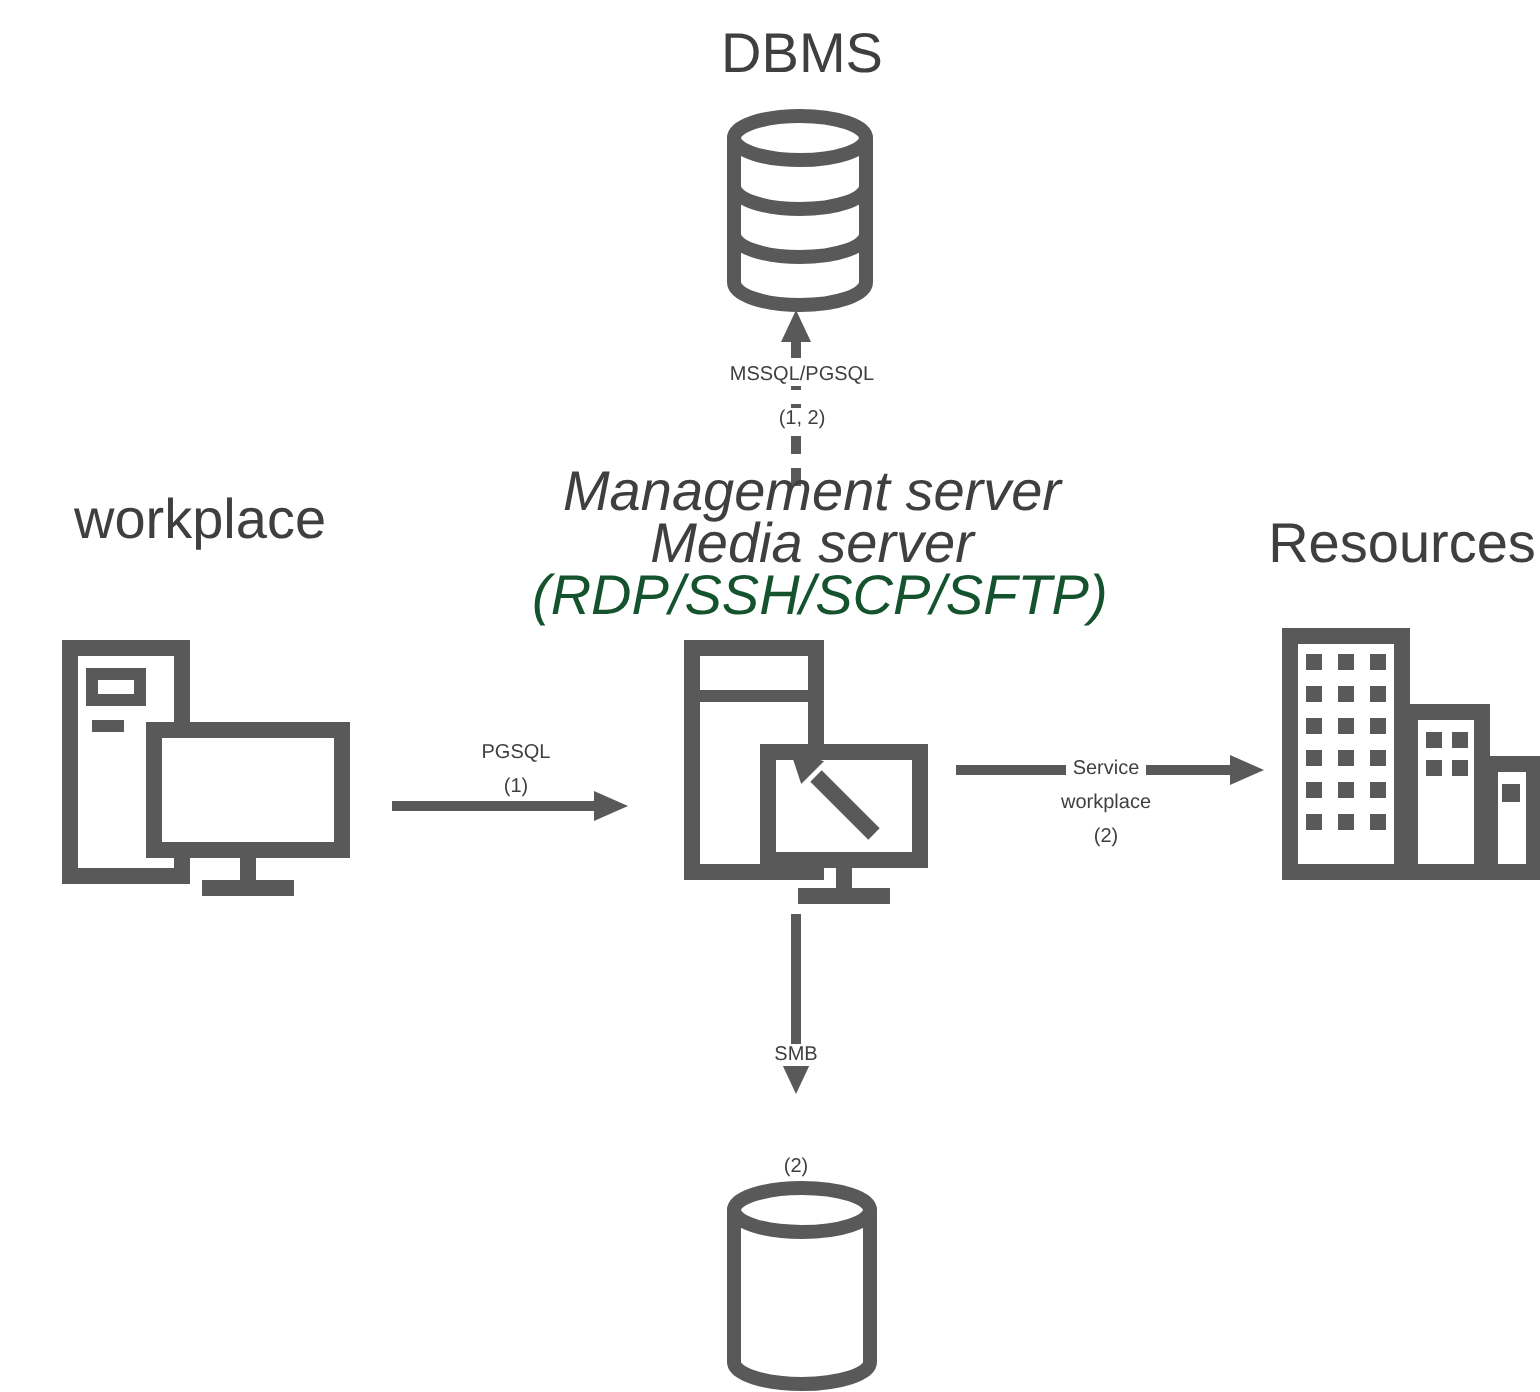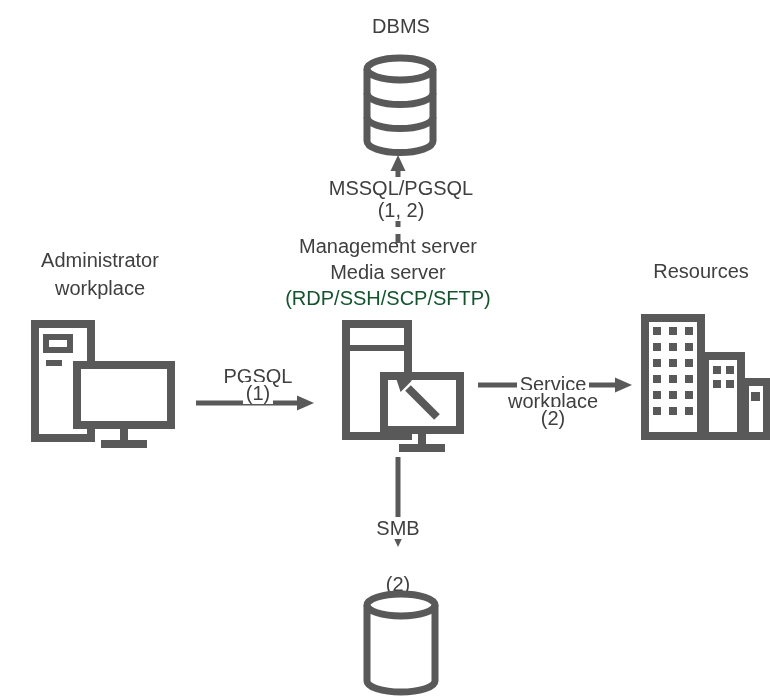--- a/index.html
+++ b/index.html
@@ -1,23 +1,23 @@
 <!DOCTYPE html>
 <html><head>
 <meta charset="utf-8">
 <style>
   html,body{margin:0;padding:0;background:#ffffff;}
   .canvas{
     position:relative;width:770px;height:696px;background:#fff;
     font-family:"Liberation Sans",sans-serif;overflow:hidden;
   }
-  .node-title{position:absolute;text-align:center;font-size:20px;line-height:27px;color:#3f3f3f;}
+  .node-title{position:absolute;text-align:center;font-size:28px;line-height:27px;color:#3f3f3f;}
   .node-title .line{display:block;}
   .muted{color:#14532d;}
-  .edge-label{position:absolute;text-align:center;font-size:20px;color:#3f3f3f;}
+  .edge-label{position:absolute;text-align:center;font-size:10px;color:#3f3f3f;}
   .edge-label .line{display:block;line-height:17px;}
   .edge-label.wide .line{line-height:22px;}
   .edge-label.mid .line{line-height:20px;margin-top:36px;}
   .mask{background:#fff;padding:0 3px;}
   svg.abs{position:absolute;overflow:visible;}
   .shape{fill:none;stroke:#595959;stroke-width:8;}
   .shape-thin{fill:none;stroke:#595959;stroke-width:6;}
   .shape-cyl{fill:none;stroke:#595959;stroke-width:7;}
   .solid{fill:#595959;stroke:none;}
   .aline{stroke:#595959;stroke-width:5;fill:none;}
@@ -56,38 +56,37 @@
     <path class="shape-cyl" d="M7 15 V87 C7 93.5 21.8 98.5 40 98.5 C58.2 98.5 73 93.5 73 87 V15"></path>
     <path class="shape-cyl" d="M7 39 C7 45.5 21.8 50.5 40 50.5 C58.2 50.5 73 45.5 73 39"></path>
     <path class="shape-cyl" d="M7 63 C7 69.5 21.8 74.5 40 74.5 C58.2 74.5 73 69.5 73 63"></path>
   </svg>
 
   <div class="edge-label wide" style="left:311px;top:177px;width:180px;">
     <span class="line"><span class="mask">MSSQL/PGSQL</span></span>
     <span class="line"><span class="mask">(1, 2)</span></span>
   </div>
 
-  <div class="node-title" style="left:248px;top:233px;width:280px;line-height:26px;">
+  <div class="node-title" style="left:266px;top:233px;width:280px;line-height:26px;font-style:italic;">
     <span class="line">Management server</span>
     <span class="line">Media server</span>
     <span class="line muted">(RDP/SSH/SCP/SFTP)</span>
   </div>
 
   <svg class="abs" style="left:340px;top:318px;" width="130" height="138">
     <rect class="shape" x="6" y="6" width="62" height="112"></rect>
     <path class="shape-thin" d="M6 30 H68"></path>
     <rect class="shape" x="44" y="58" width="76" height="54" fill="#ffffff" style="fill:#ffffff;"></rect>
     <path class="shape" d="M97 99 L68 70"></path>
     <polygon class="solid" points="55,57 72,62.6 60.6,74"></polygon>
     <path class="shape" d="M82 112 V126"></path>
     <path class="shape" d="M59 130 H105"></path>
   </svg>
 
   <div class="node-title" style="left:10px;top:246px;width:180px;line-height:28px;">
-    <span class="line">Administrator</span>
     <span class="line">workplace</span>
   </div>
 
   <svg class="abs" style="left:28px;top:318px;" width="150" height="132">
     <rect class="shape" x="7" y="6" width="56" height="114"></rect>
     <rect class="shape-thin" x="18" y="19" width="24" height="13"></rect>
     <path class="shape-thin" d="M18 45 H34"></path>
     <rect class="shape" x="49" y="47" width="94" height="60" style="fill:#ffffff;"></rect>
     <path class="shape" d="M96 107 V122"></path>
     <path class="shape" d="M73 126 H119"></path>

